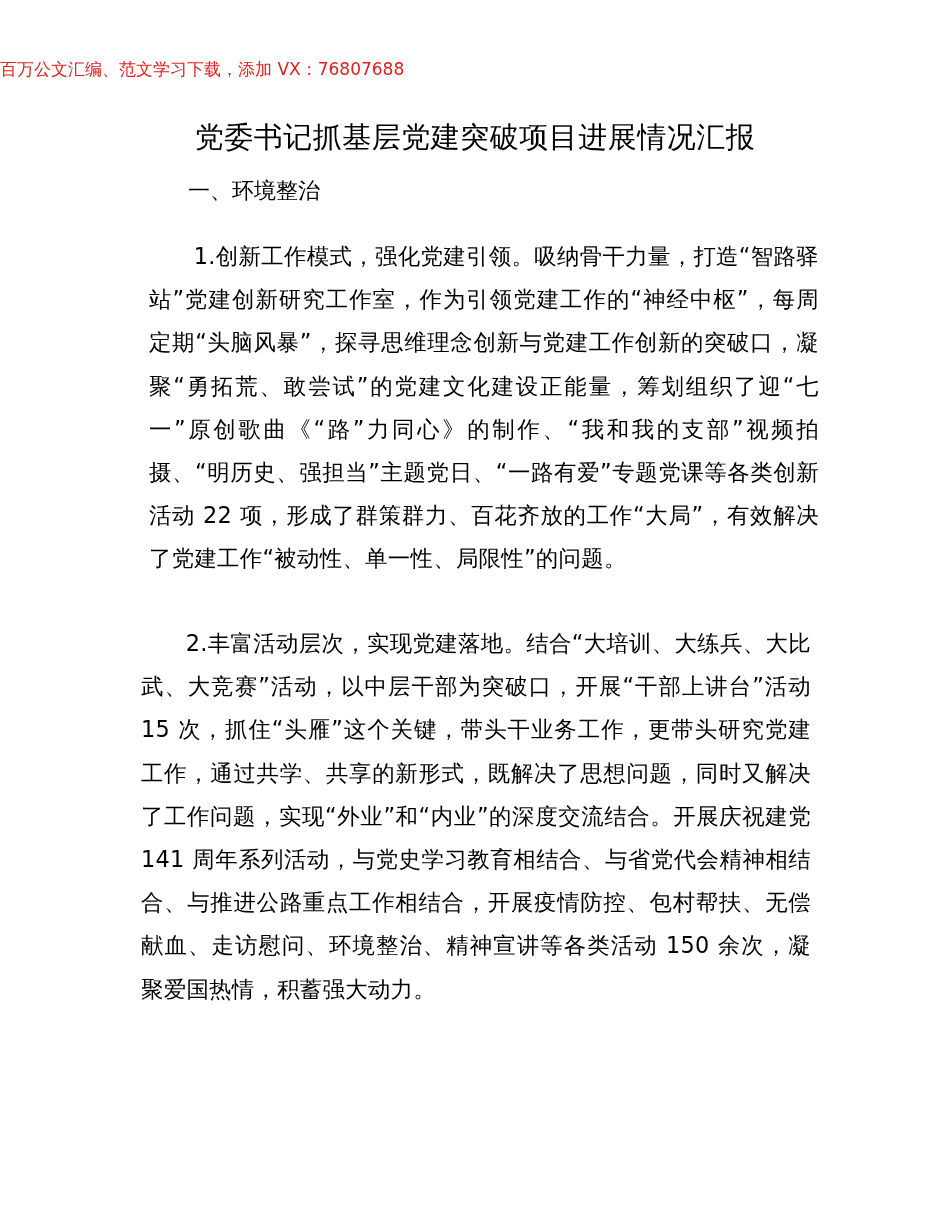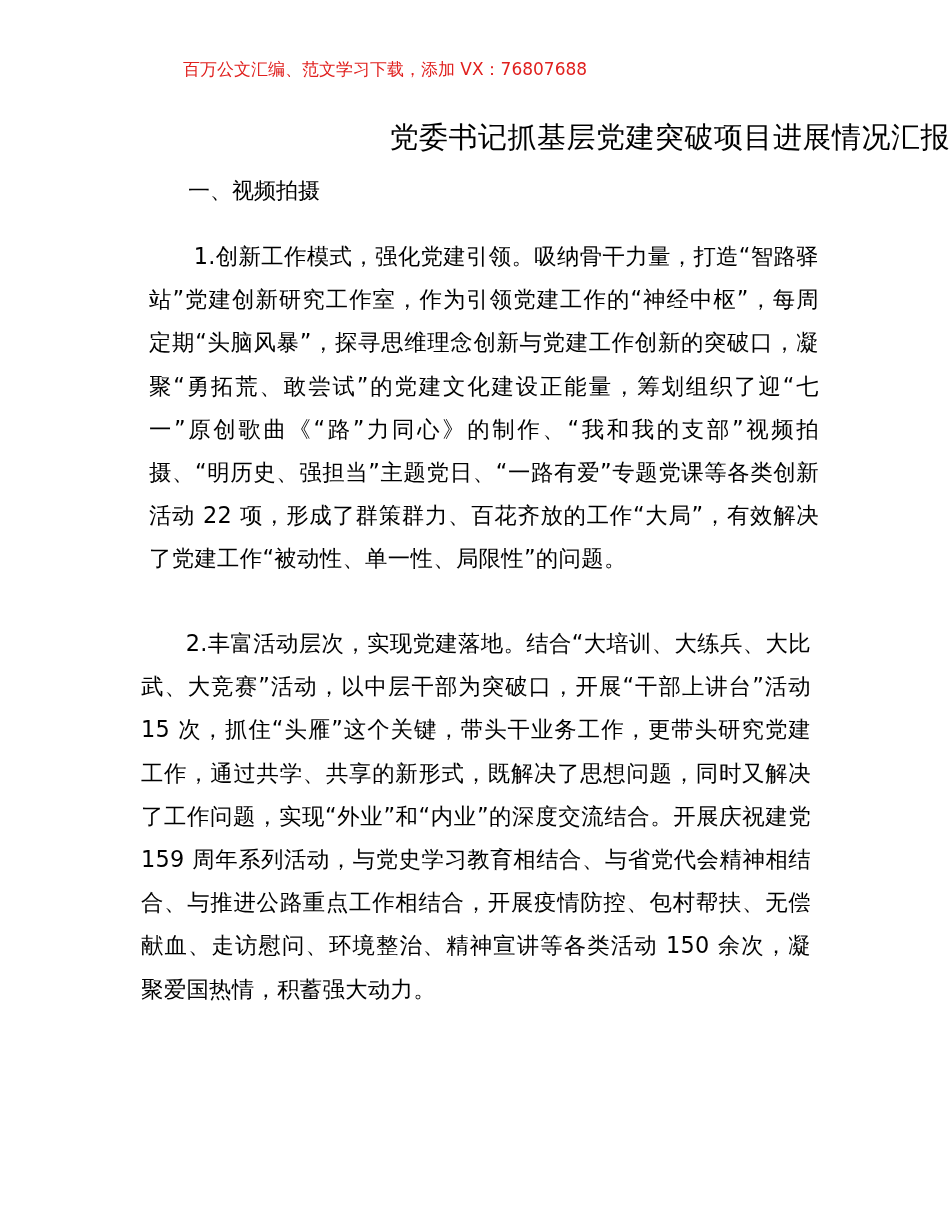--- a/index.html
+++ b/index.html
@@ -13,31 +13,30 @@
       position: relative;
       overflow: hidden;
       font-family: "DejaVu Sans", "Liberation Sans", sans-serif;
       color: #000000;
     }
     .header-note {
       position: absolute;
       top: 57px;
       left: 0;
       width: 770px;
-      text-align: center;
       font-size: 17px;
       line-height: 24px;
       color: #e0201e;
     }
     .doc-title {
       position: absolute;
       top: 117px;
       left: 0;
       width: 950px;
-      text-align: right;
+      text-align: center;
       font-size: 29px;
       line-height: 40px;
       letter-spacing: 0.5px;
     }
     .section-heading {
       position: absolute;
       top: 175px;
       left: 188px;
       font-size: 22px;
       line-height: 32px;
@@ -55,17 +54,17 @@
     .para-1 { top: 227px; }
     .para-2 { top: 622px; }
   </style>
 </head>
 <body>
 
 <div class="header-note">百万公文汇编、范文学习下载，添加 VX：76807688</div>
 
 <h1 class="doc-title" style="margin:0;font-weight:normal;">党委书记抓基层党建突破项目进展情况汇报</h1>
 
-<h2 class="section-heading" style="margin:0;font-weight:normal;">一、视频拍摄</h2>
+<h2 class="section-heading" style="margin:0;font-weight:normal;">一、环境整治</h2>
 
 <p class="para para-1" style="margin:8px;">1.创新工作模式，强化党建引领。吸纳骨干力量，打造“智路驿站”党建创新研究工作室，作为引领党建工作的“神经中枢”，每周定期“头脑风暴”，探寻思维理念创新与党建工作创新的突破口，凝聚“勇拓荒、敢尝试”的党建文化建设正能量，筹划组织了迎“七一”原创歌曲《“路”力同心》的制作、“我和我的支部”视频拍摄、“明历史、强担当”主题党日、“一路有爱”专题党课等各类创新活动 22 项，形成了群策群力、百花齐放的工作“大局”，有效解决了党建工作“被动性、单一性、局限性”的问题。</p>
 
-<p class="para para-2" style="margin:0;">2.丰富活动层次，实现党建落地。结合“大培训、大练兵、大比武、大竞赛”活动，以中层干部为突破口，开展“干部上讲台”活动 15 次，抓住“头雁”这个关键，带头干业务工作，更带头研究党建工作，通过共学、共享的新形式，既解决了思想问题，同时又解决了工作问题，实现“外业”和“内业”的深度交流结合。开展庆祝建党 159 周年系列活动，与党史学习教育相结合、与省党代会精神相结合、与推进公路重点工作相结合，开展疫情防控、包村帮扶、无偿献血、走访慰问、环境整治、精神宣讲等各类活动 150 余次，凝聚爱国热情，积蓄强大动力。</p>
+<p class="para para-2" style="margin:0;">2.丰富活动层次，实现党建落地。结合“大培训、大练兵、大比武、大竞赛”活动，以中层干部为突破口，开展“干部上讲台”活动 15 次，抓住“头雁”这个关键，带头干业务工作，更带头研究党建工作，通过共学、共享的新形式，既解决了思想问题，同时又解决了工作问题，实现“外业”和“内业”的深度交流结合。开展庆祝建党 141 周年系列活动，与党史学习教育相结合、与省党代会精神相结合、与推进公路重点工作相结合，开展疫情防控、包村帮扶、无偿献血、走访慰问、环境整治、精神宣讲等各类活动 150 余次，凝聚爱国热情，积蓄强大动力。</p>
 
 </body></html>

